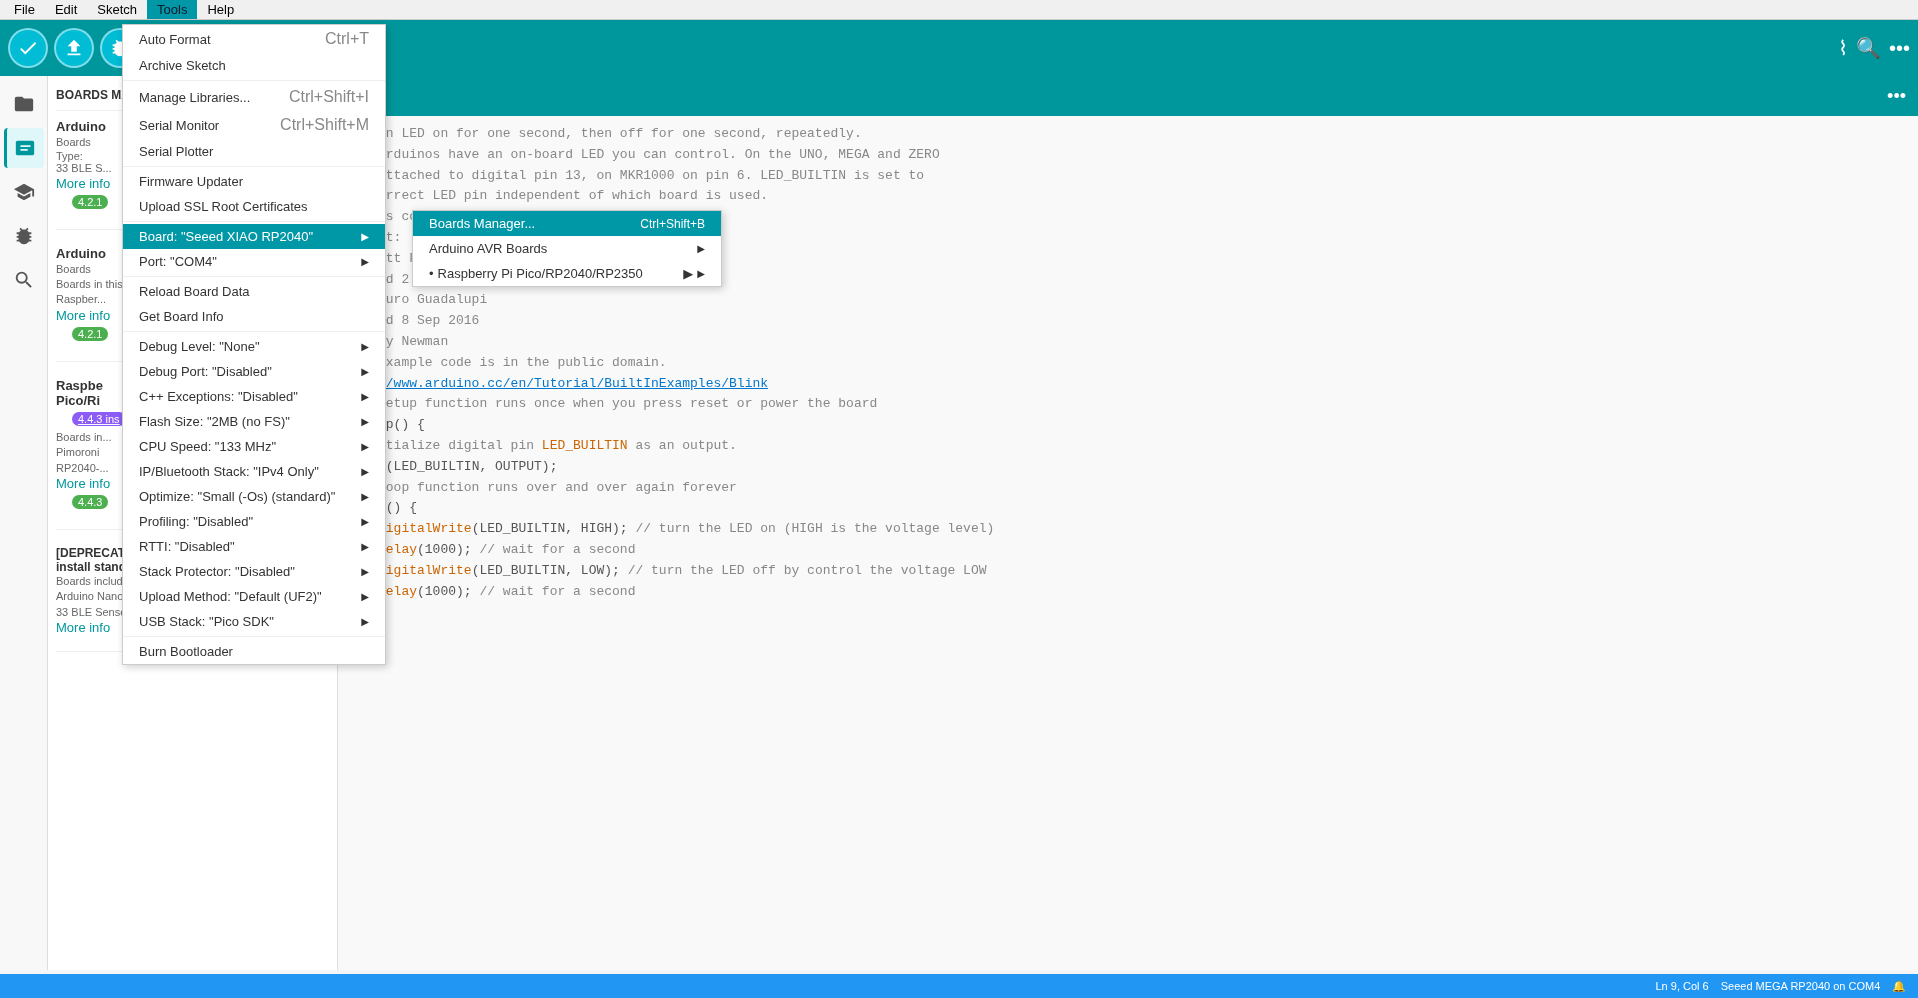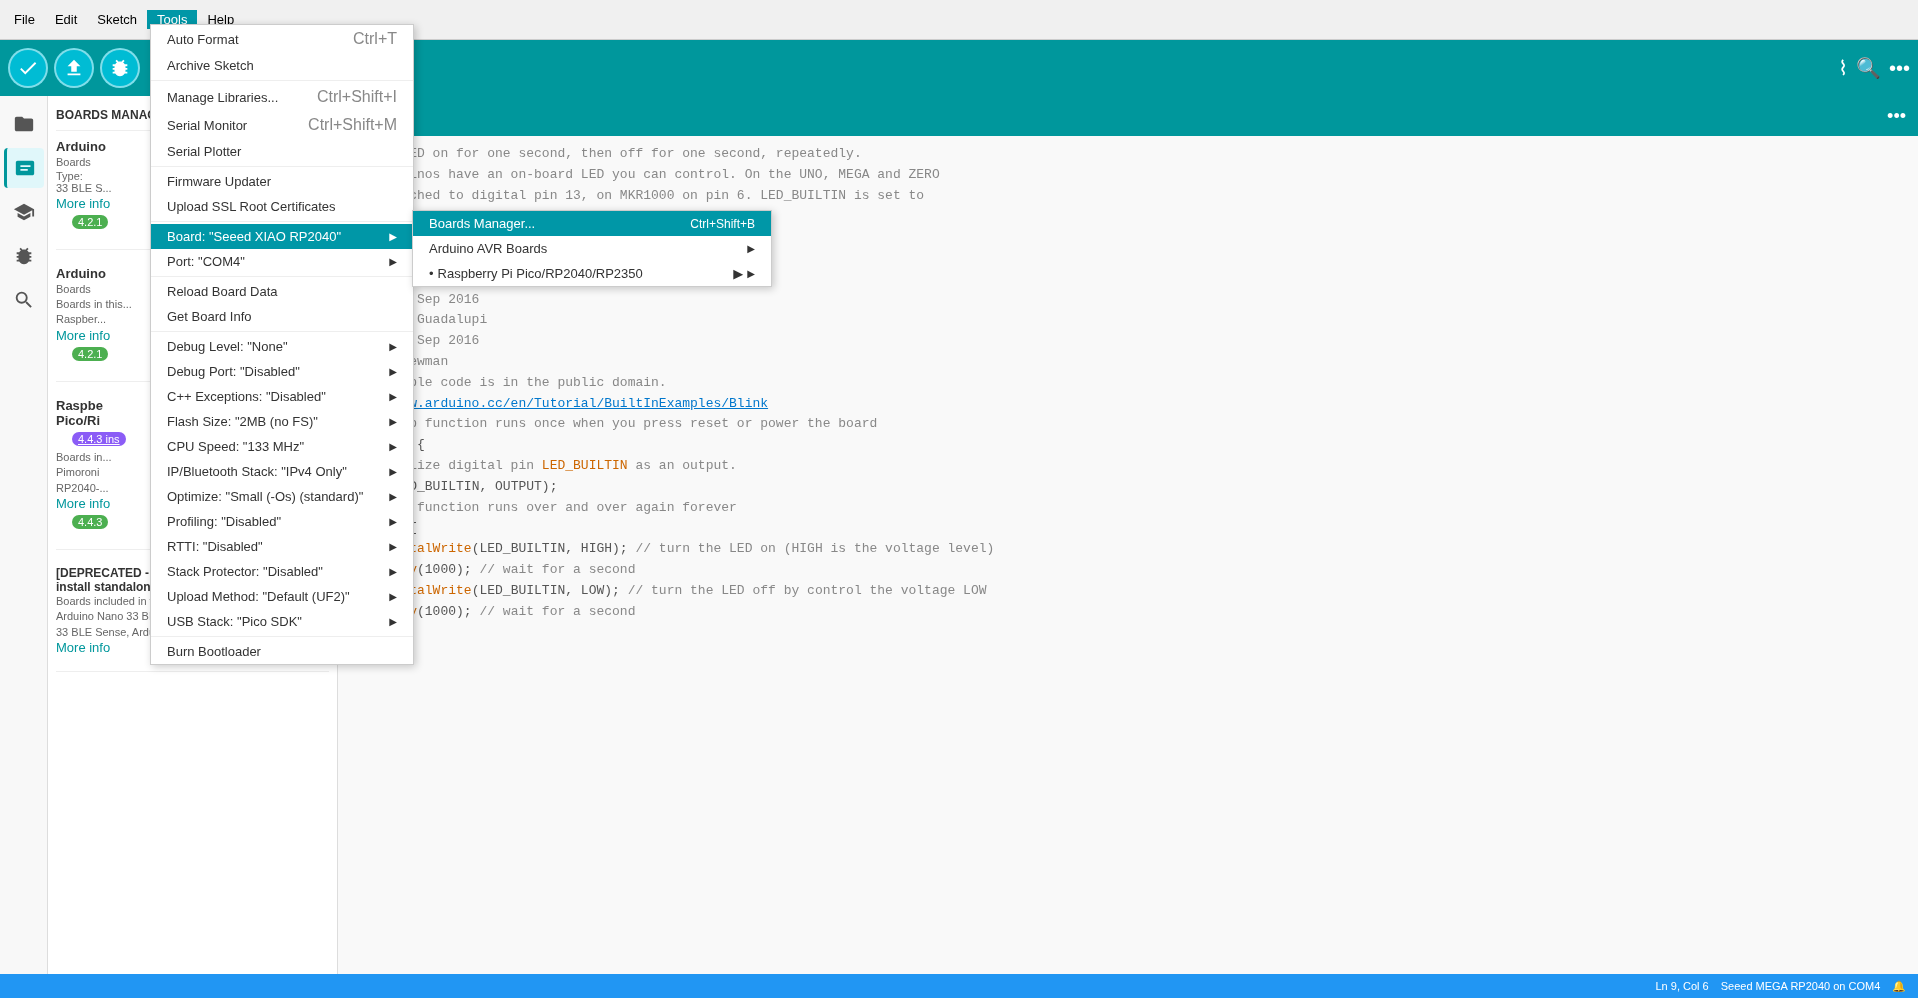--- a/index.html
+++ b/index.html
@@ -1,26 +1,26 @@
 <!DOCTYPE html>
 <html><head>
   <meta charset="utf-8">
   <style>
     * { margin: 0; padding: 0; box-sizing: border-box; }
     body { font-family: 'Segoe UI', Arial, sans-serif; font-size: 13px; background: #f5f5f5; width: 1918px; height: 998px; overflow: hidden; position: relative; }
 
     
     #menubar {
       display: flex; align-items: center; background: #f0f0f0; border-bottom: 1px solid #ccc;
-      height: 40px; padding: 0 4px;
+      height: 20px; padding: 0 4px;
     }
     .menu-item {
       padding: 2px 10px; cursor: pointer; font-size: 13px;
     }
-    .menu-item:hover, .menu-item.active { background: #0097a7; color: #ffffff; }
+    .menu-item:hover, .menu-item.active { background: #0097a7; color: #0f172a; }
 
     
     #toolbar {
       display: flex; align-items: center; background: #00979c; height: 56px; padding: 0 8px; gap: 6px;
     }
     .toolbar-btn {
       width: 40px; height: 40px; border-radius: 50%; display: flex; align-items: center; justify-content: center;
       cursor: pointer; border: 2px solid rgba(255,255,255,0.5);
     }
     .toolbar-btn.verify { background: #00bcd4; }
@@ -73,36 +73,36 @@
     #statusbar {
       height: 24px; background: #2196f3; display: flex; align-items: center; justify-content: flex-end;
       padding: 0 12px; color: white; font-size: 11px; gap: 12px;
       position: absolute; bottom: 0; left: 0; right: 0;
     }
 
     
     #tools-dropdown {
       position: absolute; top: 24px; left: 122px; background: white;
       border: 1px solid #ccc; box-shadow: 2px 2px 8px rgba(0,0,0,0.2);
-      z-index: 100; width: 264px; margin-left: 28px;
+      z-index: 100; width: 264px;
     }
     .dropdown-item {
       padding: 5px 16px 5px 16px; cursor: pointer; font-size: 13px; color: #333;
       display: flex; justify-content: space-between; align-items: center;
     }
     .dropdown-item.highlighted { background: #0097a7; color: white; }
     .dropdown-item.has-submenu::after { content: '▶'; font-size: 10px; }
     .dropdown-shortcut { color: #888; font-size: 16px; }
     .dropdown-sep { height: 1px; background: #eee; margin: 2px 0; }
 
     
     #boards-submenu {
       position: absolute; top: 24px; left: 412px; background: white;
       border: 1px solid #ccc; box-shadow: 2px 2px 8px rgba(0,0,0,0.2);
-      z-index: 101; width: 360px;
+      z-index: 101; width: 310px;
     }
     .submenu-item {
       padding: 5px 16px; cursor: pointer; font-size: 13px; color: #333;
       display: flex; justify-content: space-between; align-items: center;
     }
     .submenu-item.highlighted { background: #0097a7; color: white; }
     .submenu-item.has-submenu::after { content: '▶'; font-size: 10px; }
     .submenu-item .shortcut { color: #ffffff; font-size: 12px; }
   </style>
 </head>

